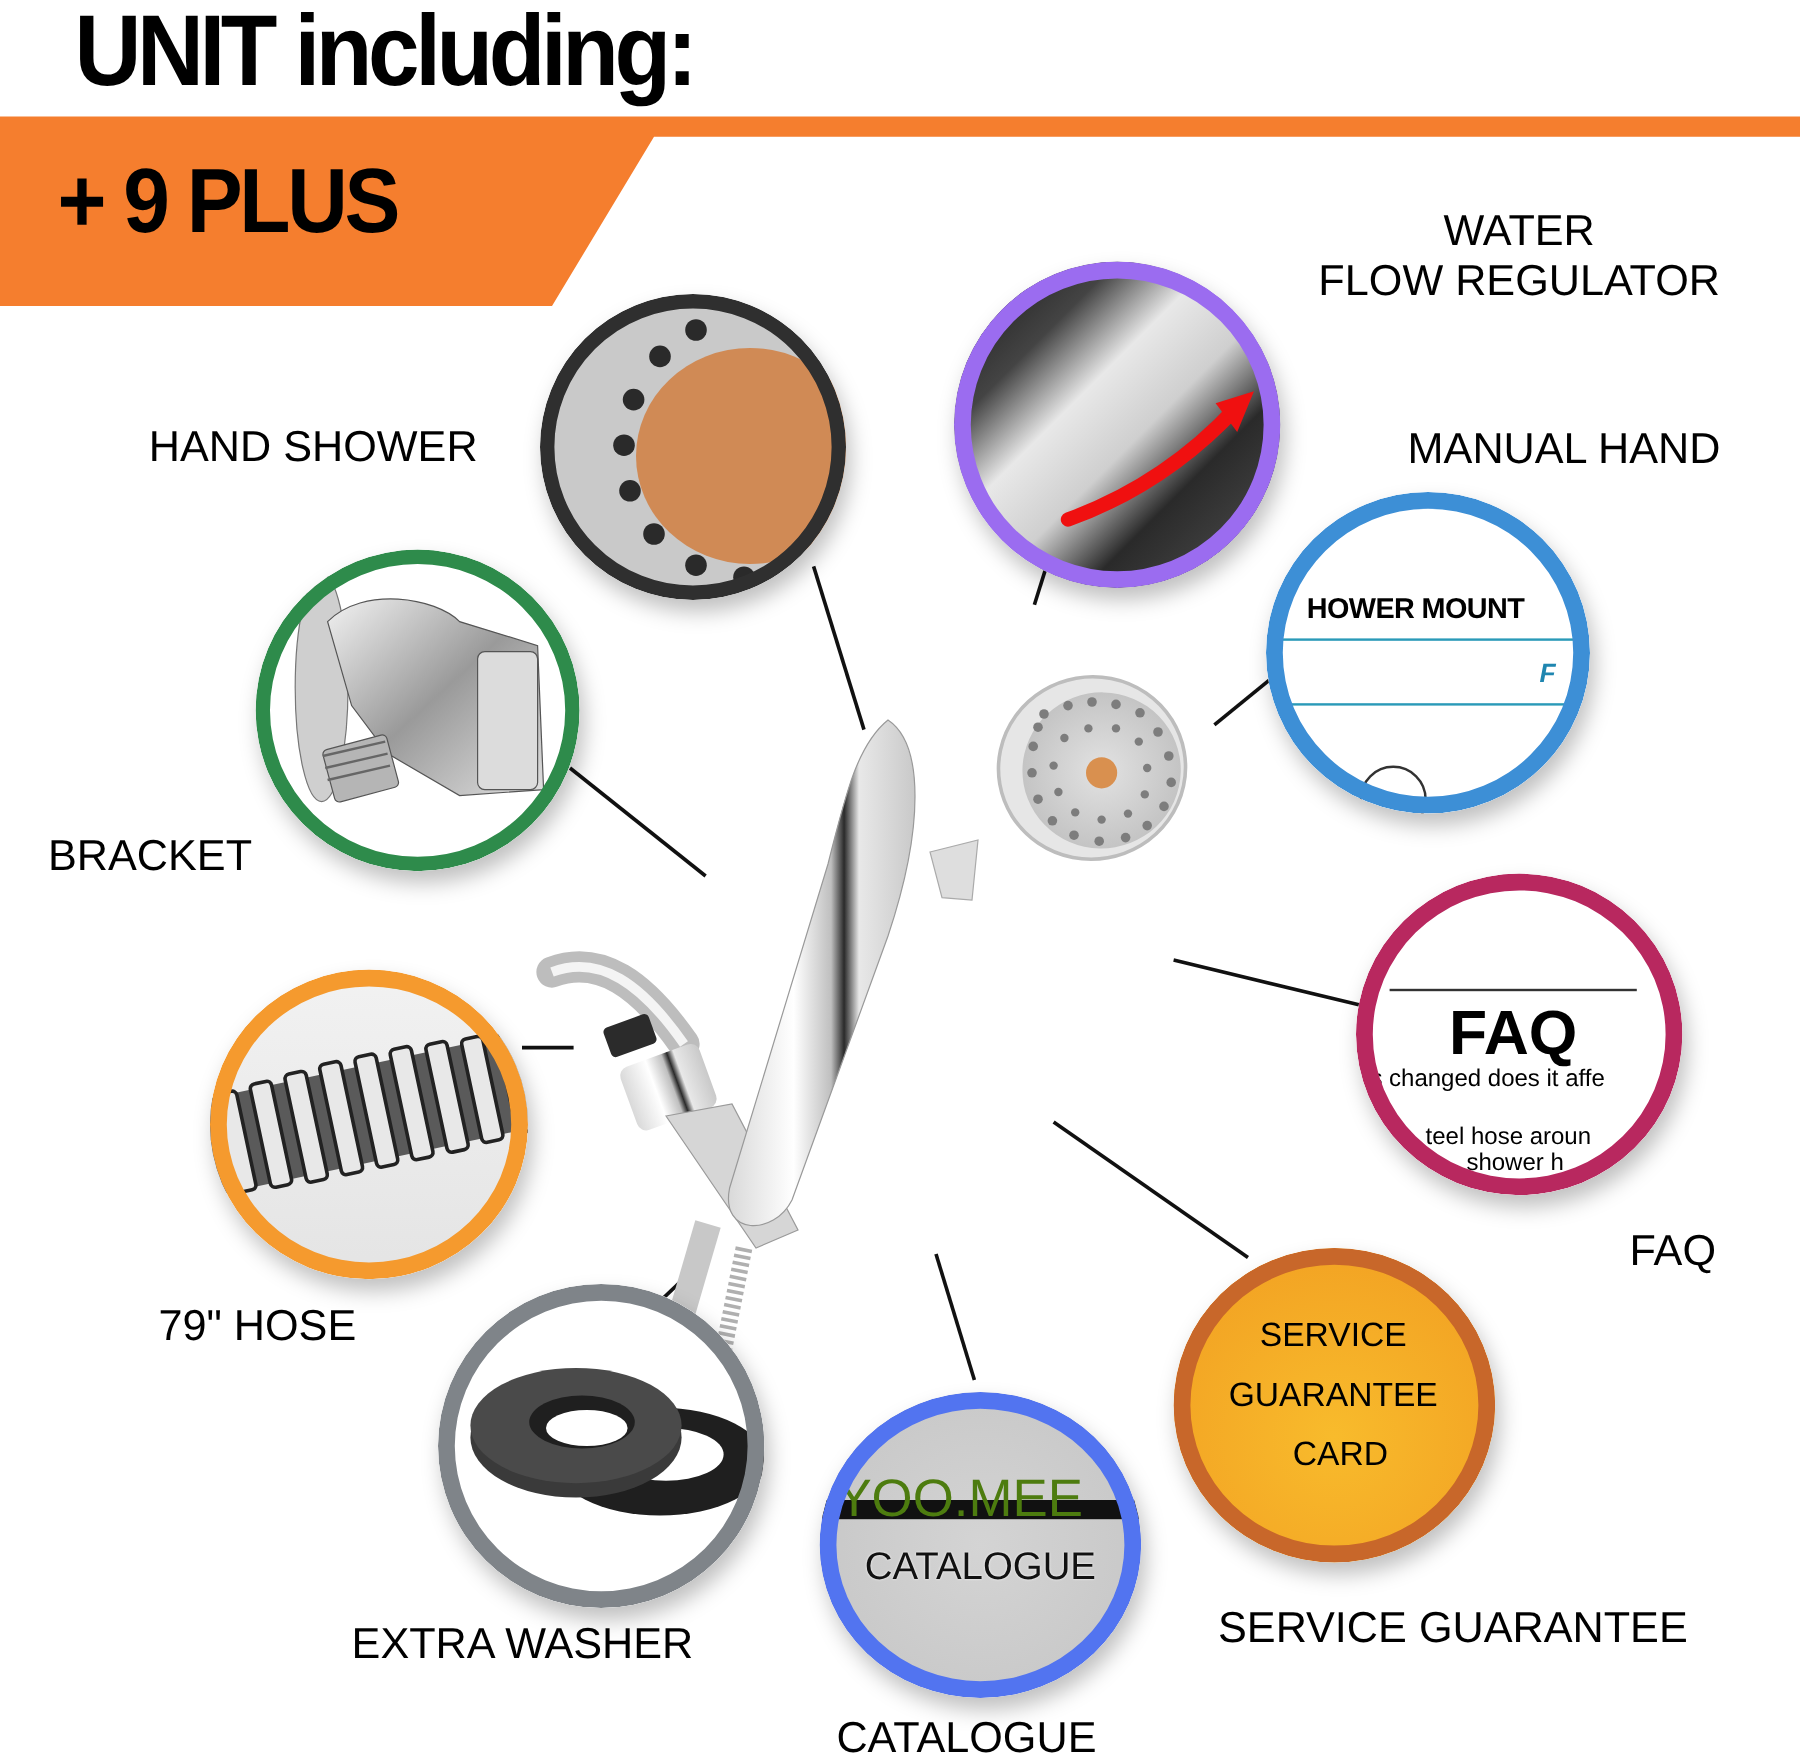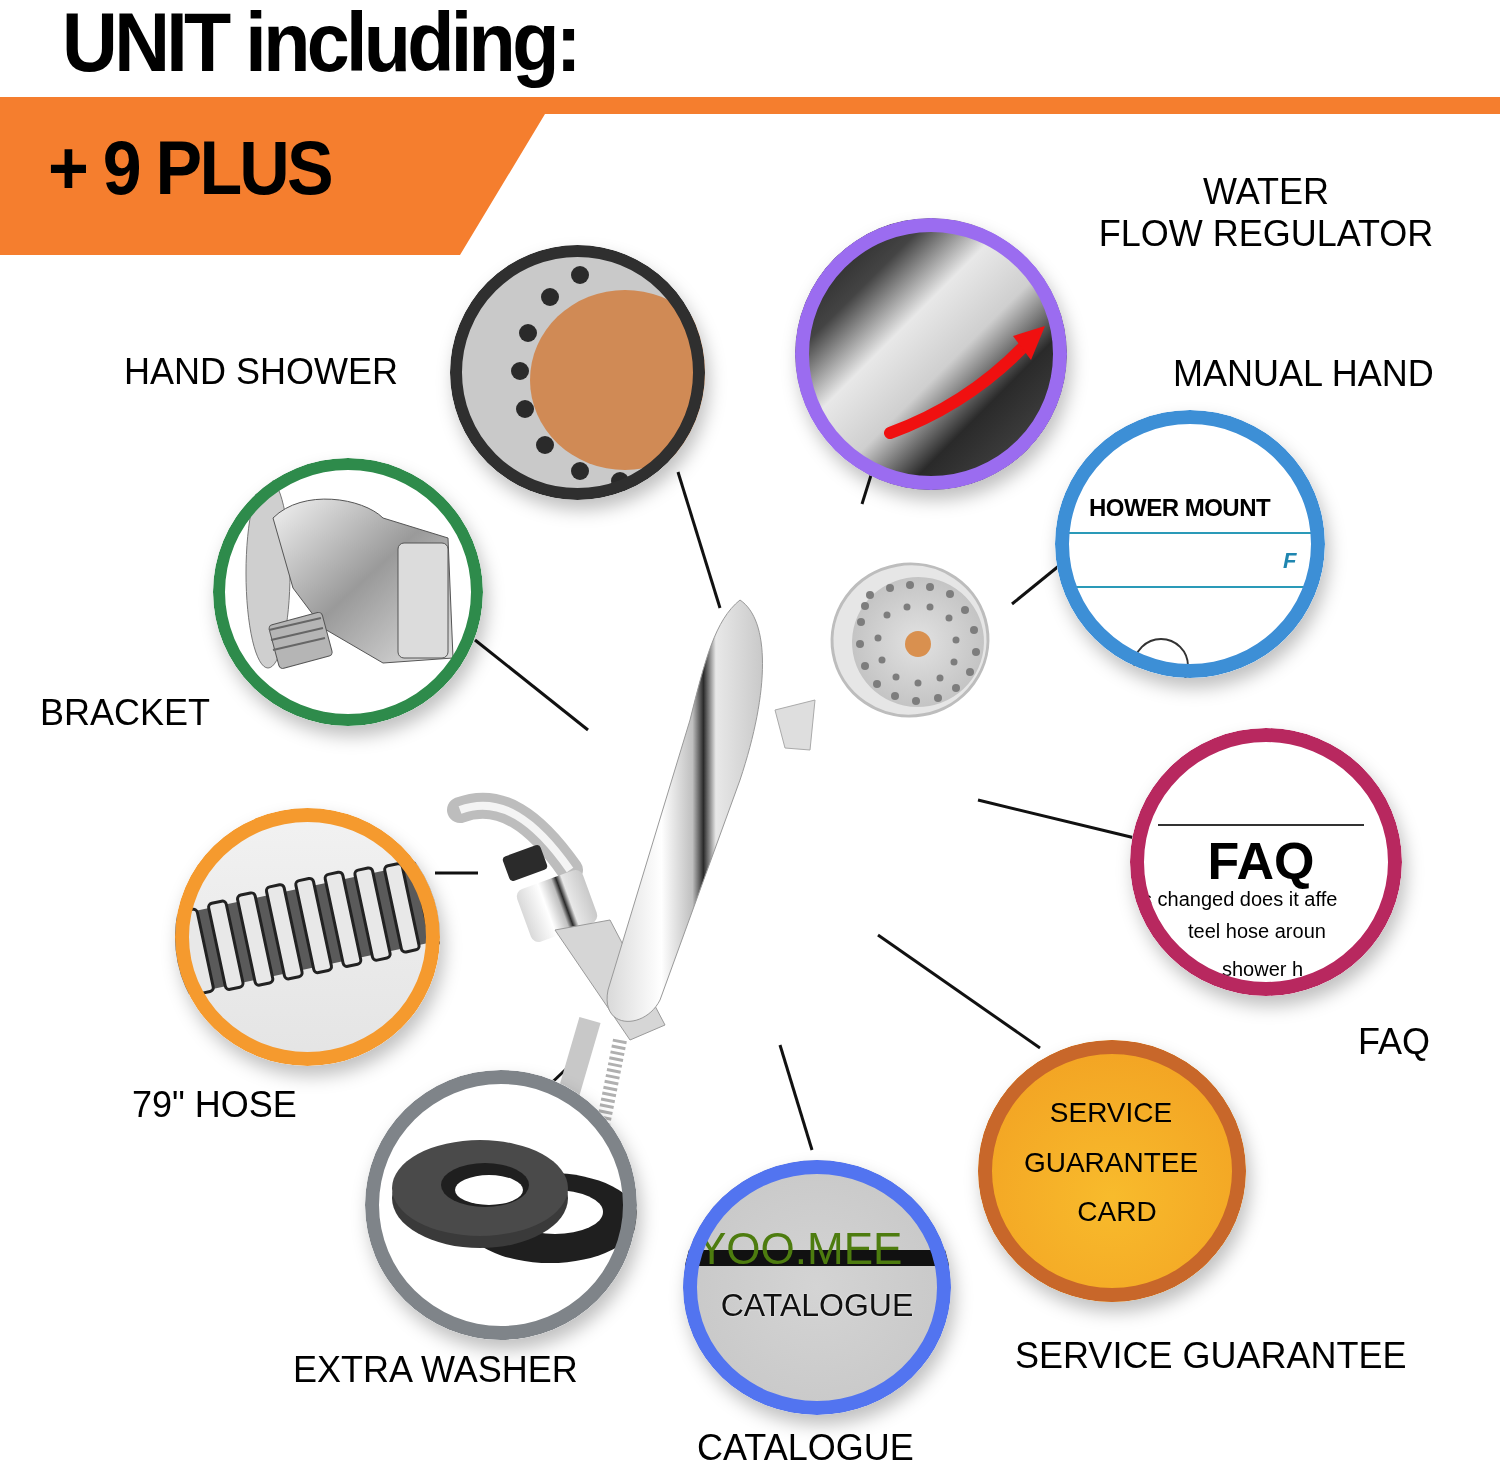--- a/index.html
+++ b/index.html
@@ -176,21 +176,21 @@
   </svg>
   <div class="ring" style="border:12px solid #2e8b4b;"></div>
 </div>
 <div class="abs label" style="left:40px;top:695px;">BRACKET</div>
 
 <div class="abs bubble" style="left:1130px;top:728px;width:272px;height:268px;">
   <div class="inner" style="background:#fff;"></div>
   <div class="abs" style="left:28px;right:38px;top:96px;height:2px;background:#333;"></div>
   <div class="bubble-text" style="top:103px;left:-10px;font-size:52px;font-weight:bold;">FAQ</div>
   <div class="abs" style="left:12px;top:160px;font-size:20px;white-space:nowrap;text-align:right;">s changed does it affe</div>
-  <div class="abs" style="left:58px;top:192px;font-size:20px;white-space:nowrap;">teel hose aroun</div>
+  <div class="abs" style="left:58px;top:208px;font-size:20px;white-space:nowrap;">teel hose aroun</div>
   <div class="abs" style="left:92px;top:230px;font-size:20px;white-space:nowrap;">shower h</div>
   <div class="ring" style="border:14px solid #b8285f;"></div>
 </div>
 <div class="abs label" style="left:1358px;top:1024px;">FAQ</div>
 
 <div class="abs bubble" style="left:175px;top:808px;width:265px;height:258px;">
   <div class="inner" style="background:linear-gradient(180deg,#f2f2f2 0%,#e4e4e4 100%);"></div>
   <svg class="abs" style="left:0;top:0;" width="265" height="258">
     <g transform="rotate(-12 132 120)">
       <rect x="-10" y="80" width="290" height="80" fill="#5a5a5a"></rect>

